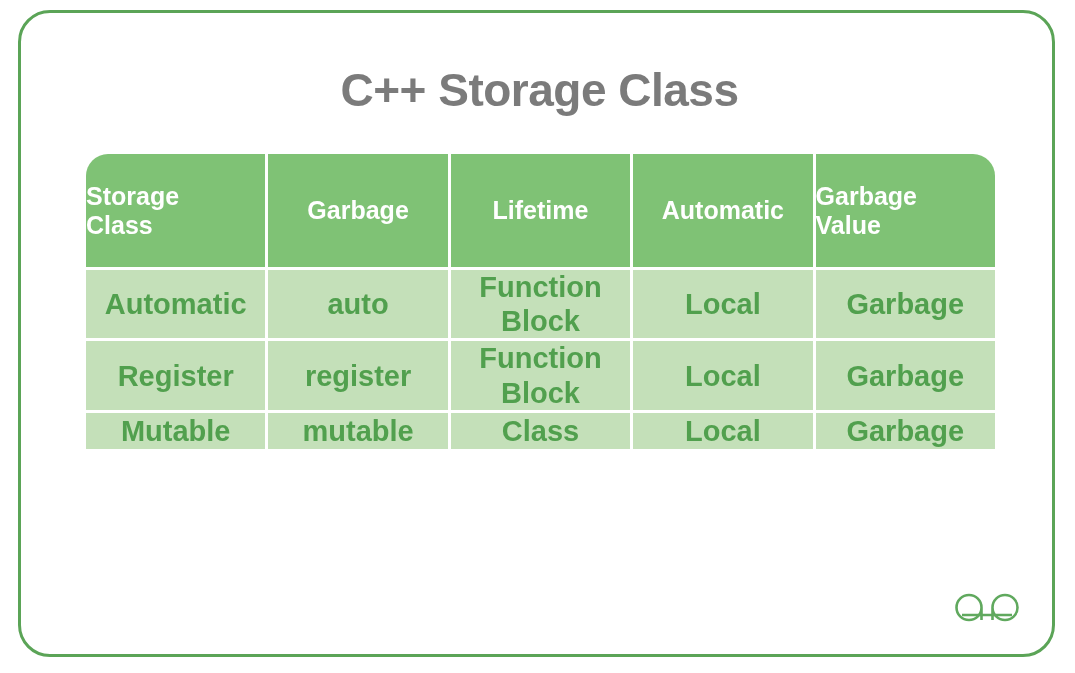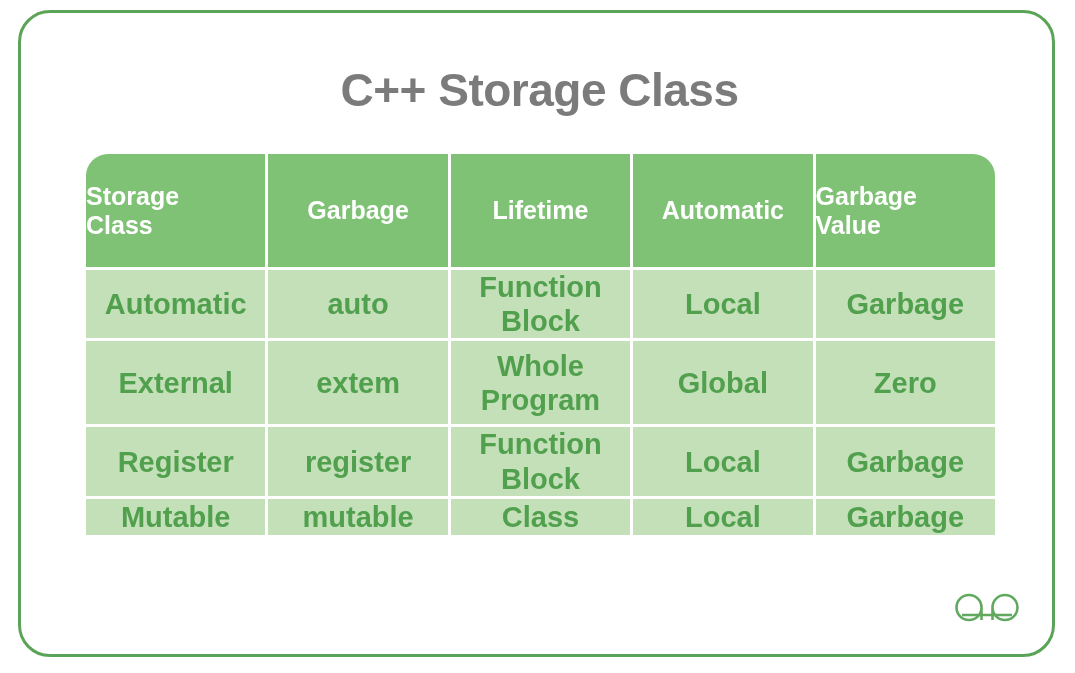--- a/index.html
+++ b/index.html
@@ -138,30 +138,20 @@
       <tr class="row-h-1">
         <td class="body-cell">Automatic</td>
         <td class="body-cell">auto</td>
         <td class="body-cell">
           <span class="cell-line">Function Block</span>
         </td>
         <td class="body-cell">Local</td>
         <td class="body-cell">Garbage</td>
       </tr>
 
-      <tr class="row-h-2">
-        <td class="body-cell">External</td>
-        <td class="body-cell">extem</td>
-        <td class="body-cell">
-          <span class="cell-line">Whole</span>
-          <span class="cell-line">Program</span>
-        </td>
-        <td class="body-cell">Global</td>
-        <td class="body-cell">Zero</td>
-      </tr>
 
 
       <tr class="row-h-4">
         <td class="body-cell">Register</td>
         <td class="body-cell">register</td>
         <td class="body-cell">
           <span class="cell-line">Function Block</span>
         </td>
         <td class="body-cell">Local</td>
         <td class="body-cell">Garbage</td>

